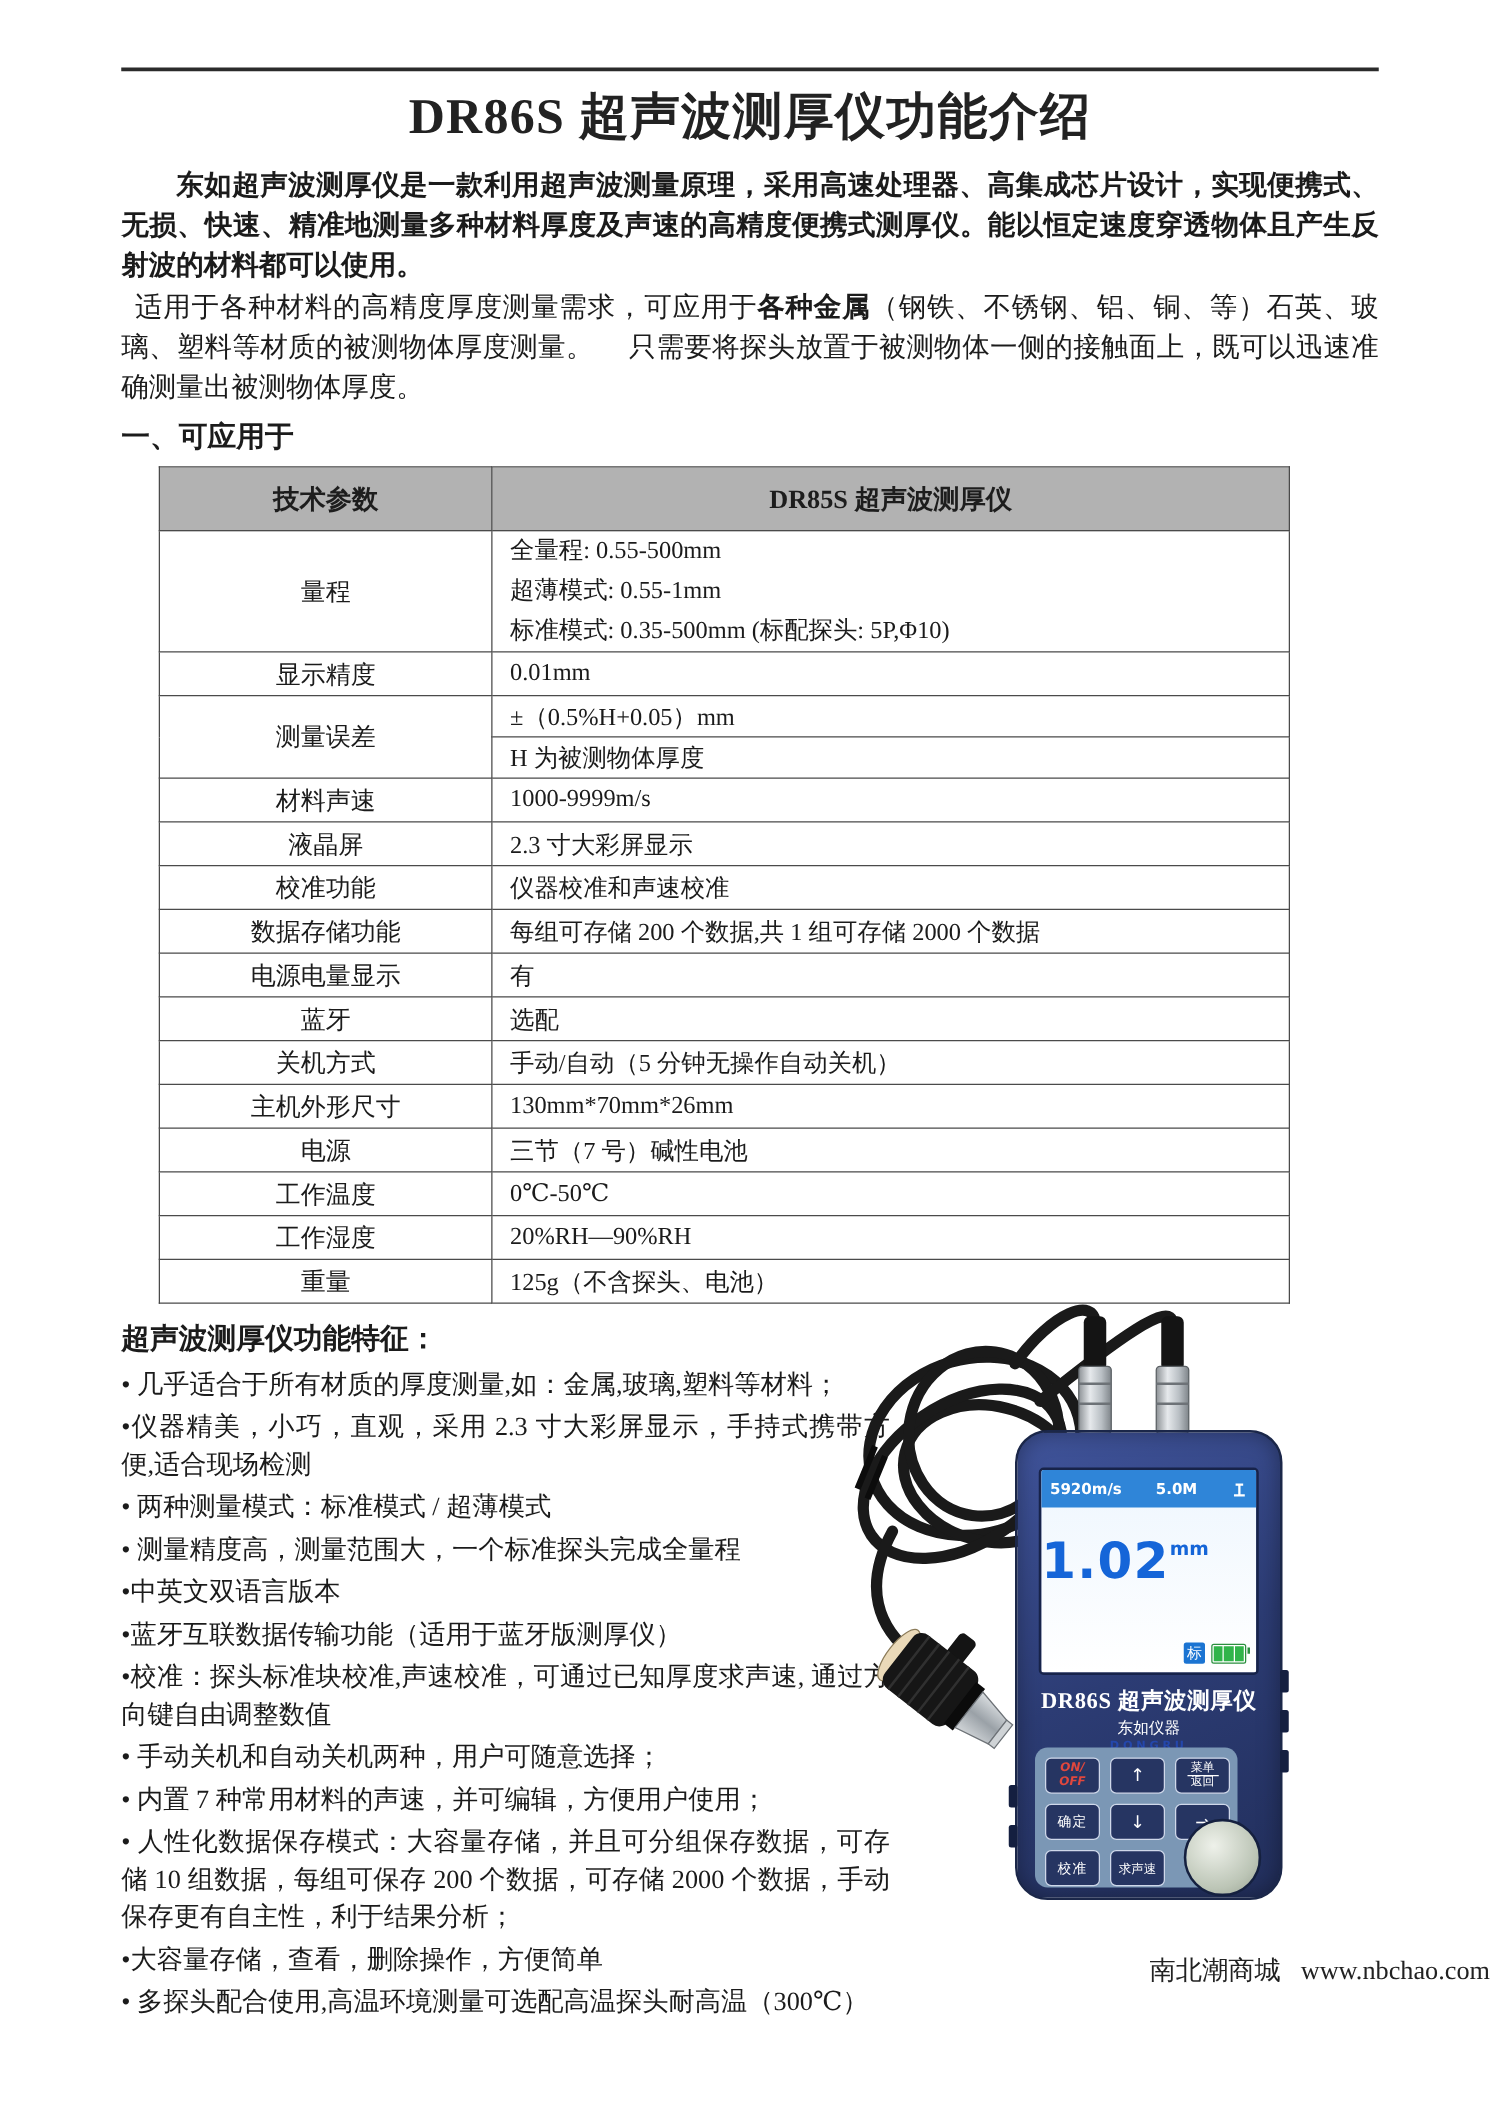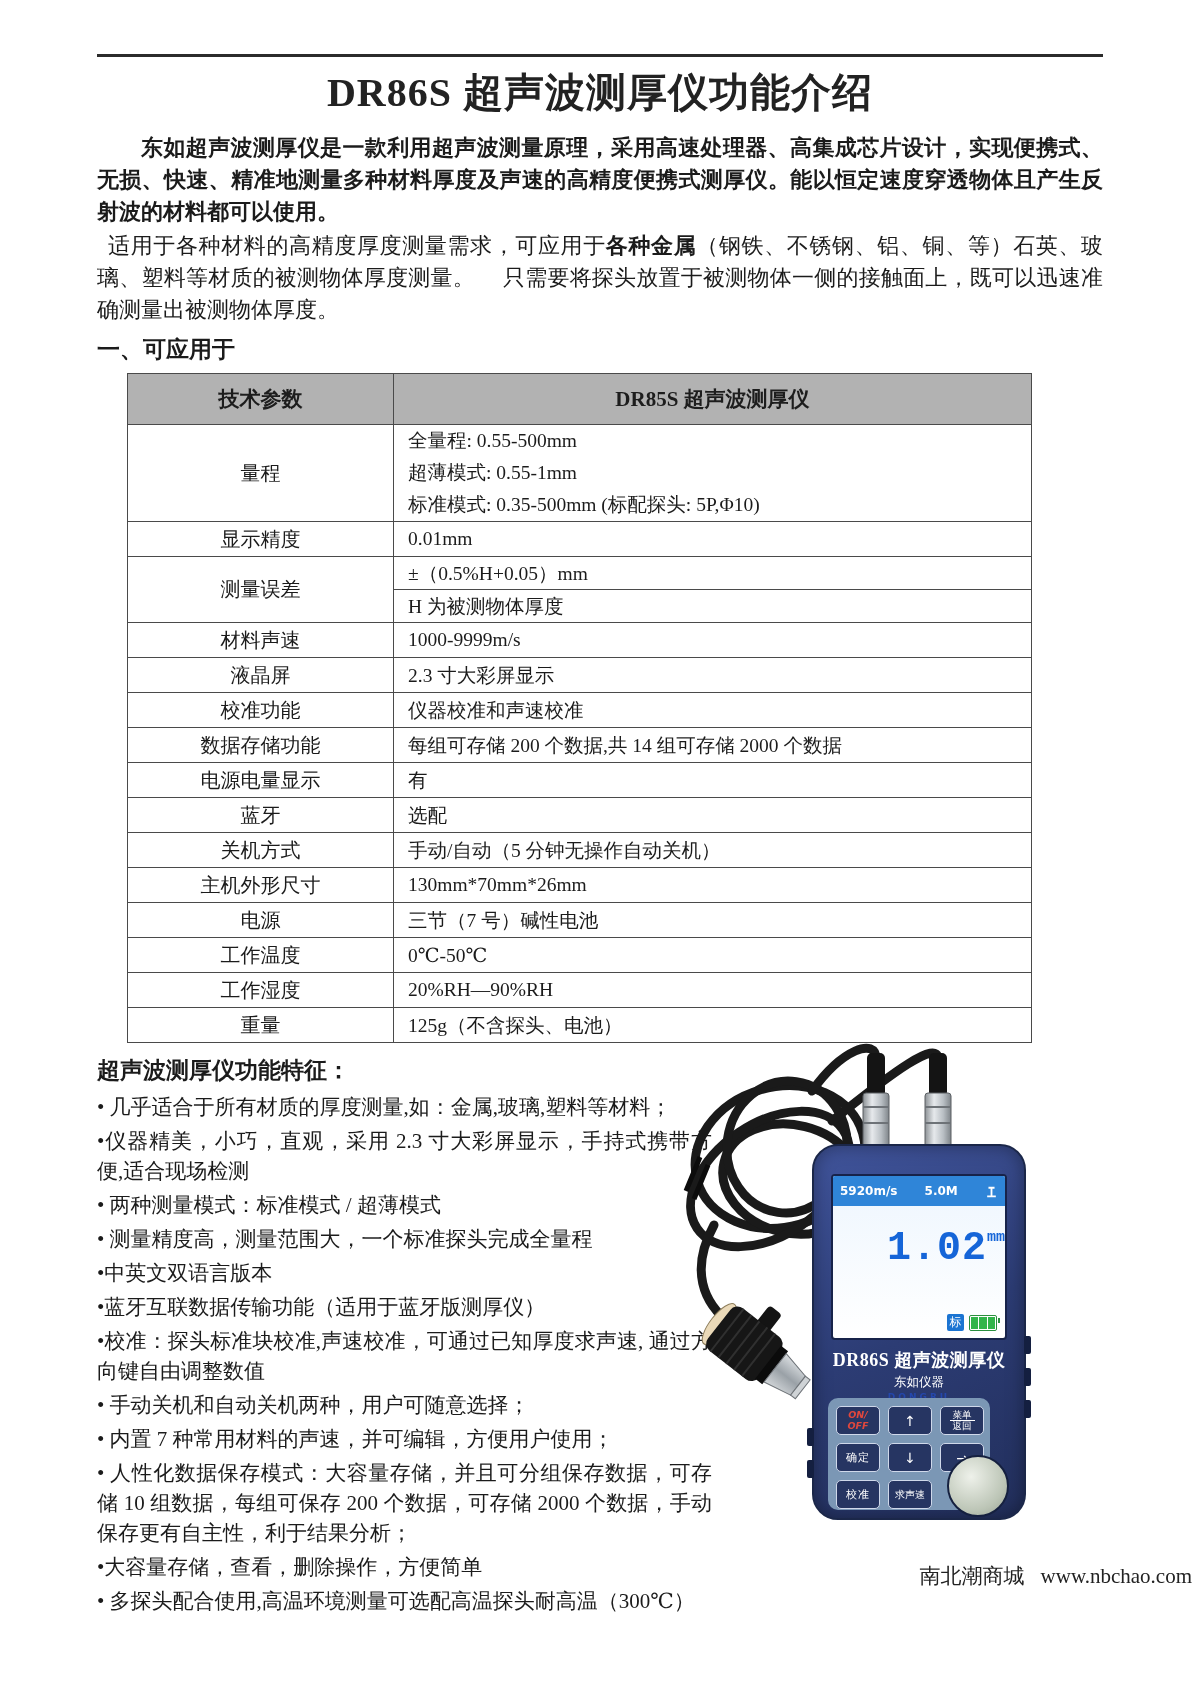--- a/index.html
+++ b/index.html
@@ -60,21 +60,21 @@
   }
   .dev-screen {
     position:absolute; left:17px; top:28px; width:172px; height:162px;
     background:linear-gradient(#eef6fe,#ffffff); border:2px solid #17234a;
     border-radius:4px; overflow:hidden; font-family:"DejaVu Sans",sans-serif;
   }
   .screen-top {
     height:30px; background:#2f85d8; color:#fff; display:flex; align-items:center;
     justify-content:space-between; padding:0 7px; font-size:12px; font-weight:bold;
   }
-  .reading { text-align:right; margin-top:20px; color:#1565d8;font-family:Liberation Mono, monospace; }
+  .reading { text-align:left; margin-top:20px; color:#1565d8; }
   .reading .val { font-size:40px; font-weight:bold; letter-spacing:1px; }
   .reading .unit { font-size:15px; font-weight:bold; vertical-align:18px; }
   .screen-bottom {
     position:absolute; right:8px; bottom:7px; display:flex; align-items:center; gap:5px;
   }
   .mode-badge {
     width:17px; height:17px; background:#1b74d2; color:#fff; font-size:12px;
     display:flex; align-items:center; justify-content:center; border-radius:2px;
   }
   .battery { width:24px; height:12px; border:1.5px solid #2a8f3e; border-radius:2px;
@@ -157,21 +157,21 @@
       <tr>
         <td class="lbl">液晶屏</td>
         <td class="val">2.3 寸大彩屏显示</td>
       </tr>
       <tr>
         <td class="lbl">校准功能</td>
         <td class="val">仪器校准和声速校准</td>
       </tr>
       <tr>
         <td class="lbl">数据存储功能</td>
-        <td class="val">每组可存储 200 个数据,共 14 组可存储 2000 个数据</td>
+        <td class="val">每组可存储 200 个数据,共 1 组可存储 2000 个数据</td>
       </tr>
       <tr>
         <td class="lbl">电源电量显示</td>
         <td class="val">有</td>
       </tr>
       <tr>
         <td class="lbl">蓝牙</td>
         <td class="val">选配</td>
       </tr>
       <tr>

